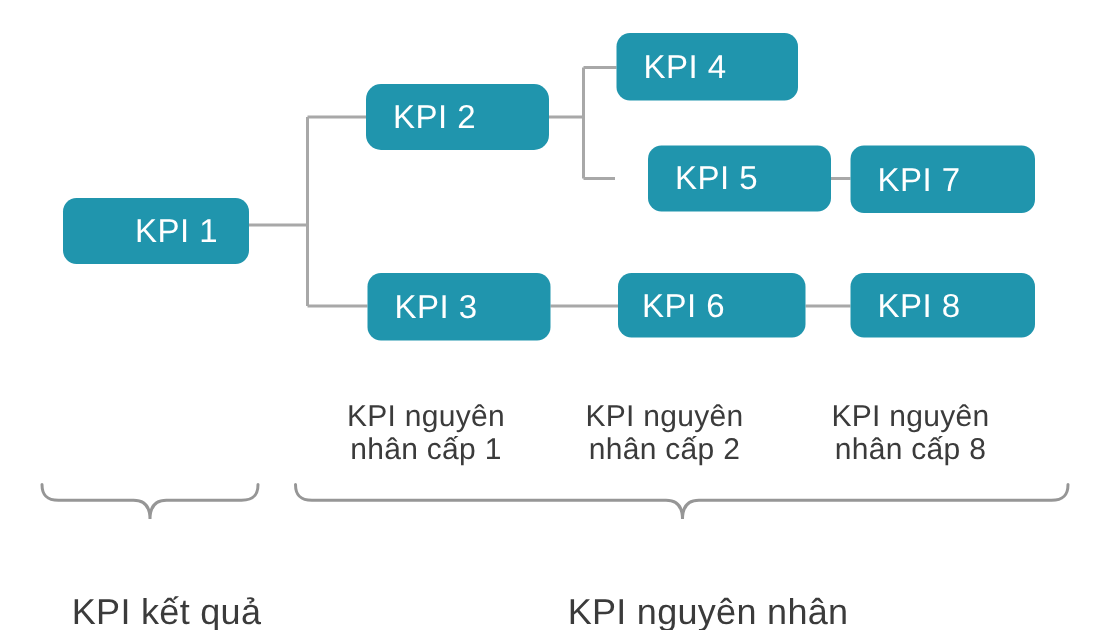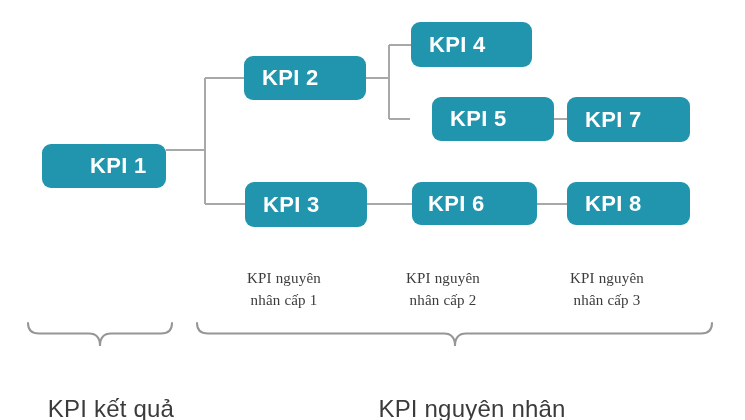--- a/index.html
+++ b/index.html
@@ -36,42 +36,41 @@
   .node {
     position: absolute;
     background: var(--node-fill, #2095ad);
     color: var(--node-text, #ffffff);
     border-radius: 9px;
     display: flex;
     align-items: center;
     padding-left: 18px;
     box-sizing: border-box;
     font-size: 22px;
-    font-weight: 700;
+    font-weight: 400;
     letter-spacing: 0.3px;
     white-space: nowrap;
   }
-  .n1 { left: 42px;  top: 144px; width: 124px; height: 44px; padding-left: 48px; }
-  .n2 { left: 244px; top: 56px;  width: 122px; height: 44px; }
+  .n1 { left: 42px;  top: 132px; width: 124px; height: 44px; padding-left: 48px; }
+  .n2 { left: 244px; top: 56px;  width: 122px; height: 44px; border-radius: 10px; }
   .n3 { left: 245px; top: 182px; width: 122px; height: 45px; }
   .n4 { left: 411px; top: 22px;  width: 121px; height: 45px; }
   .n5 { left: 432px; top: 97px;  width: 122px; height: 44px; }
   .n6 { left: 412px; top: 182px; width: 125px; height: 43px; padding-left: 16px; }
   .n7 { left: 567px; top: 97px;  width: 123px; height: 45px; }
   .n8 { left: 567px; top: 182px; width: 123px; height: 43px; }
   .col-label {
     position: absolute;
     top: 267px;
     width: 150px;
     text-align: center;
     color: var(--label-text, #3b3b3b);
-    font-size: 15px;
+    font-size: 20px;
     line-height: 22px;
     letter-spacing: 0.2px;
-    font-family: Liberation Serif, serif;
   }
   .cl1 { left: 209px; }
   .cl2 { left: 368px; }
   .cl3 { left: 532px; }
   .group-label {
     position: absolute;
     top: 358px;
     width: 220px;
     text-align: center;
     color: var(--label-text, #3b3b3b);
@@ -127,19 +126,19 @@
   <div class="col-label cl1">
     <div>KPI nguyên</div>
     <div>nhân cấp 1</div>
   </div>
   <div class="col-label cl2">
     <div>KPI nguyên</div>
     <div>nhân cấp 2</div>
   </div>
   <div class="col-label cl3">
     <div>KPI nguyên</div>
-    <div>nhân cấp 3</div>
+    <div>nhân cấp 8</div>
   </div>
 
   <div class="group-label gl-result">KPI kết quả</div>
   <div class="group-label gl-cause">KPI nguyên nhân</div>
 
 </div>
 
 </body></html>

